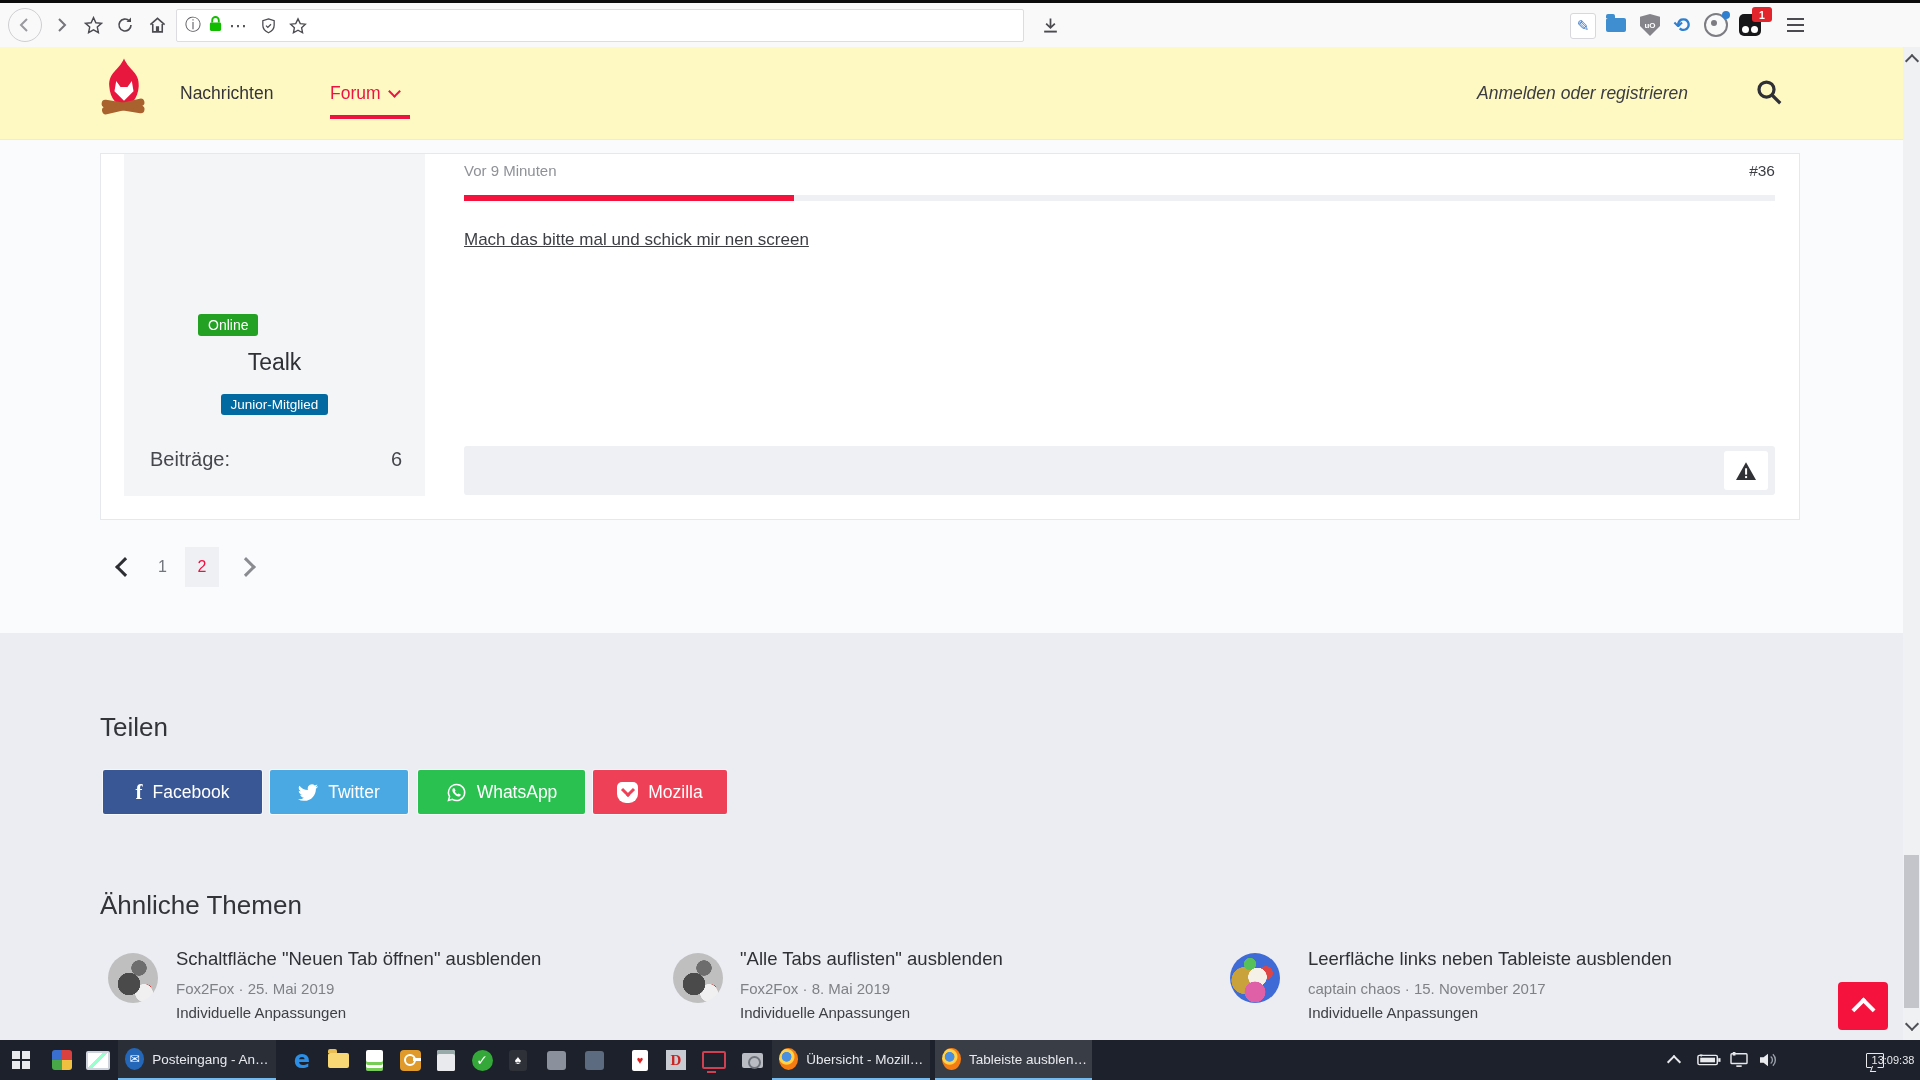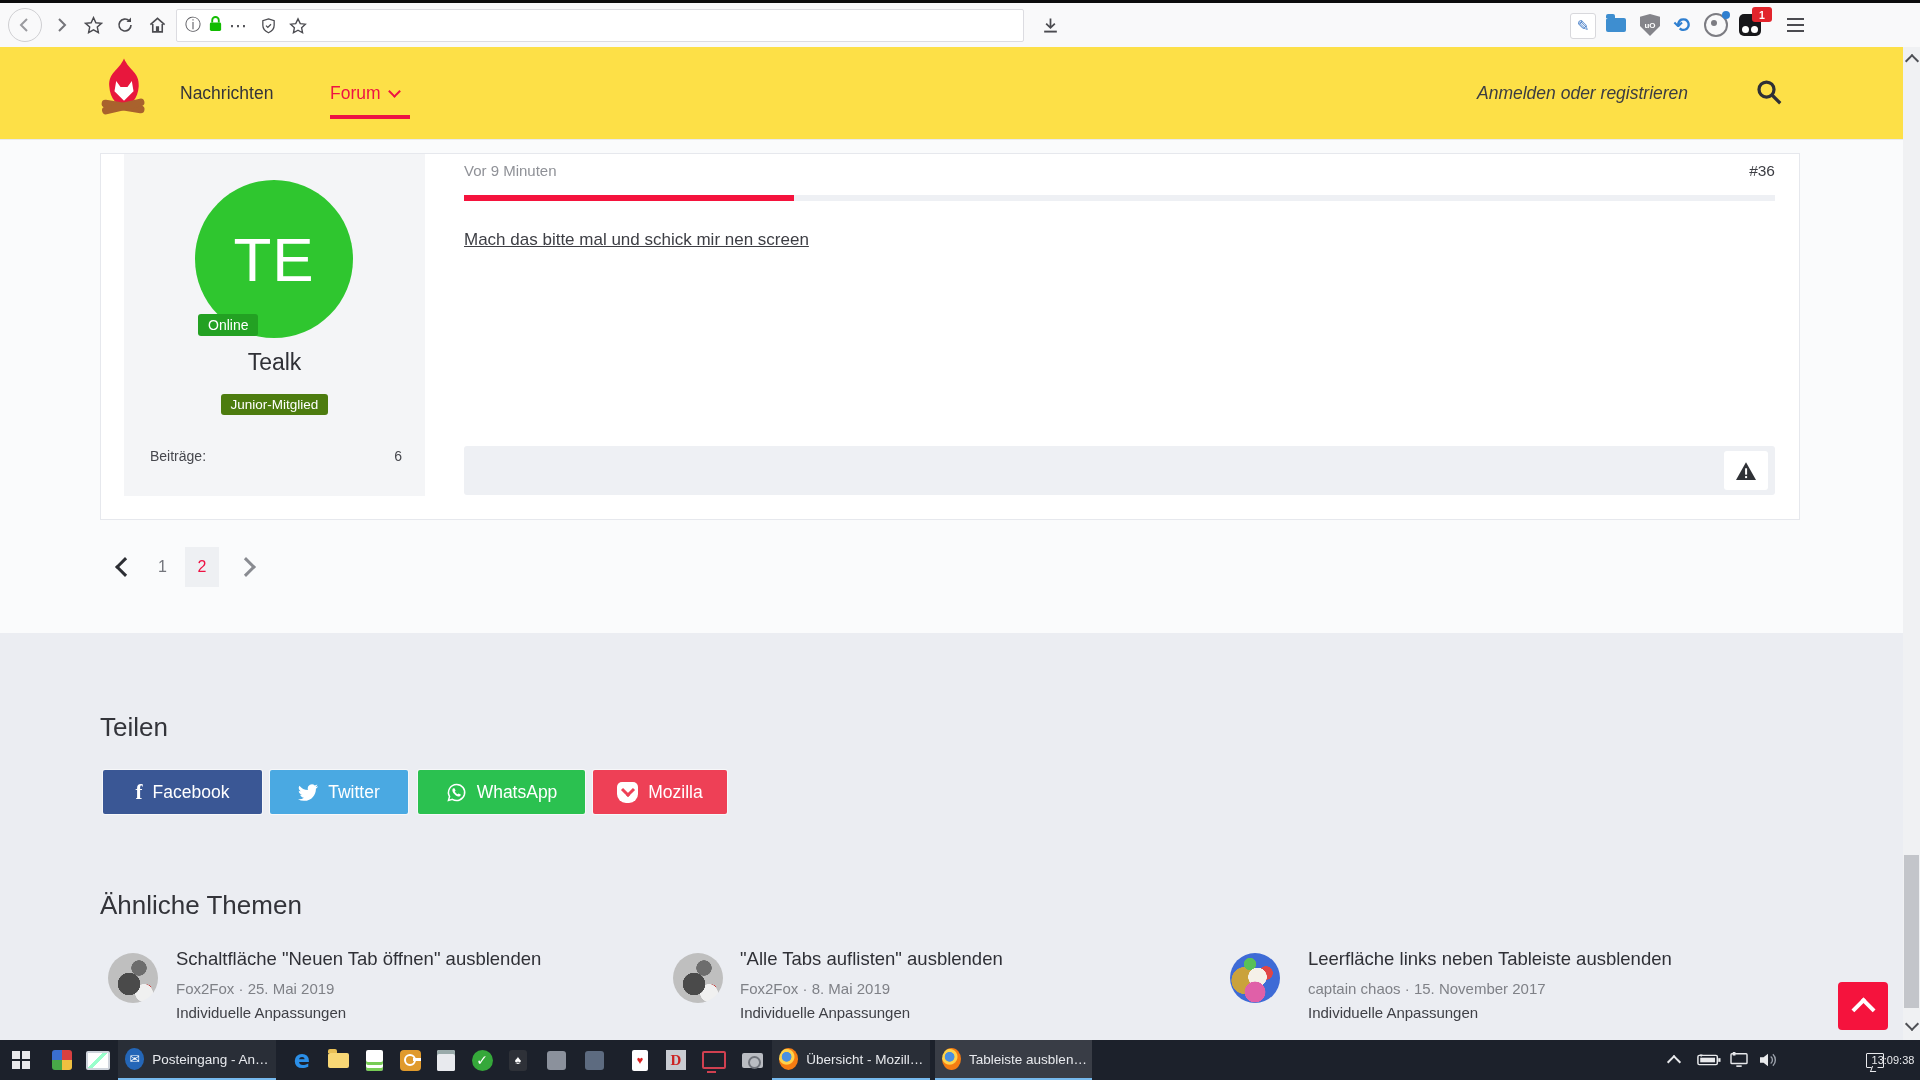--- a/index.html
+++ b/index.html
@@ -40,38 +40,38 @@
   .badger:before{content:"";position:absolute;left:5px;top:5px;width:6px;height:6px;background:#7c7c82;border-radius:50%;}
   .badger:after{content:"";position:absolute;right:-4px;top:-4px;width:8px;height:8px;background:#2f7fd0;border-radius:50%;}
   #ext-ghost{left:1738px;}
   .ghost{width:22px;height:22px;background:#17171a;border-radius:5px;position:relative;}
   .ghost:before{content:"";position:absolute;left:3px;bottom:3px;width:7px;height:7px;background:#fff;border-radius:50%;}
   .ghost:after{content:"";position:absolute;right:3px;bottom:3px;width:7px;height:7px;background:#fff;border-radius:50%;}
   #ext-badge{position:absolute;left:1752px;top:4px;min-width:16px;height:15px;background:#e2252c;color:#fff;font-size:10.5px;font-weight:bold;border-radius:3px;display:flex;align-items:center;justify-content:center;padding:0 2px;}
   #btn-menu{left:1778px;width:34px;flex-direction:column;gap:4px;}
   #btn-menu i{display:block;width:17px;height:2.2px;background:#4b4b50;}
   
-  #siteheader{left:0;top:47px;width:1903px;height:92px;background:#fde047;border-bottom:1px solid #e8eaee;}
+  #siteheader{left:0;top:47px;width:1903px;height:92px;background:#fef9c3;border-bottom:1px solid #e8eaee;}
   #logo{left:98px;top:9px;}
   .navitem{position:absolute;top:0;height:92px;display:flex;align-items:center;font-size:17.5px;color:#34343a;}
   #nav-msg{left:180px;}
   #nav-forum{left:330px;color:#ee1243;}
   #nav-forum .cdown{width:7px;height:7px;border-right:2px solid #ee1243;border-bottom:2px solid #ee1243;transform:rotate(45deg);margin-left:9px;margin-top:-4px;}
   #forum-underline{left:330px;top:68px;width:80px;height:4px;background:#ee1243;}
   #login{left:1477px;top:0;height:92px;display:flex;align-items:center;font-size:17.5px;color:#3b3c42;font-style:italic;}
   #hdr-search{left:1754px;top:30px;color:#2f3036;}
   
   #card{left:100px;top:153px;width:1700px;height:367px;background:#fff;border:1px solid #e6e8ed;box-sizing:border-box;}
   #avatarcell{left:23px;top:0;width:301px;height:342px;background:#f4f5f7;}
   #avatar-circle{left:71px;top:26px;width:158px;height:158px;border-radius:50%;background:#2fc62f;display:flex;align-items:center;justify-content:center;color:#fff;font-size:62px;font-weight:300;letter-spacing:1px;}
   #online-badge{left:74px;top:160px;background:#23a123;color:#fff;font-size:14px;padding:3px 10px;border-radius:3px;}
   #author-name{left:0;top:195px;width:301px;text-align:center;font-size:23px;color:#2f3036;}
   #rank-badge{left:0;top:240px;width:301px;text-align:center;}
-  #rank-badge span{display:inline-block;background:#4d7c0f;color:#fff;font-size:13.5px;padding:3px 10px;border-radius:3px;}
-  #stats-row{left:26px;top:294px;width:252px;display:flex;justify-content:space-between;font-size:14px;color:#46474d;align-items:center;}
+  #rank-badge span{display:inline-block;background:#0369a1;color:#fff;font-size:13.5px;padding:3px 10px;border-radius:3px;}
+  #stats-row{left:26px;top:294px;width:252px;display:flex;justify-content:space-between;font-size:20px;color:#46474d;align-items:center;}
   #postmain{left:363px;top:0;width:1311px;height:342px;}
   #post-time{left:0;top:8px;font-size:15px;color:#8f9197;}
   #post-num{right:0;top:8px;font-size:15.5px;color:#3d3e44;}
   #progress-track{left:0;top:41px;width:1311px;height:6px;background:#eef0f4;}
   #progress-fill{left:0;top:0;width:330px;height:6px;background:#f5133d;}
   #post-body{left:0;top:76px;font-size:17px;color:#3d3e44;text-decoration:underline;}
   #post-footer{left:0;top:292px;width:1311px;height:49px;background:#eef0f4;border-radius:3px;}
   #report-btn{right:7px;top:5px;width:44px;height:39px;background:#fff;border-radius:3px;display:flex;align-items:center;justify-content:center;}
   
   #pagination{left:104px;top:545px;height:44px;display:flex;align-items:center;}
@@ -270,23 +270,20 @@
     <div class="abs" id="hdr-search">
       <svg width="30" height="30" viewBox="0 0 24 24">
           <circle cx="10" cy="10" r="6" fill="none" stroke="currentColor" stroke-width="2.6"></circle>
           <path d="M14.6 14.6L21 21" stroke="currentColor" stroke-width="2.6"></path>
         </svg>
     </div>
   </div>
 
   <div class="abs" id="card">
     <div class="abs" id="avatarcell">
-      <div class="abs" id="avatar-circle">
-          <span>TE</span>
-        </div>
       <div class="abs" id="online-badge">Online</div>
       <div class="abs" id="author-name">Tealk</div>
       <div class="abs" id="rank-badge"><span>Junior-Mitglied</span></div>
       <div class="abs" id="stats-row">
         <span>Beiträge:</span>
         <span>6</span>
       </div>
     </div>
     <div class="abs" id="postmain">
       <div class="abs" id="post-time">Vor 9 Minuten</div>

